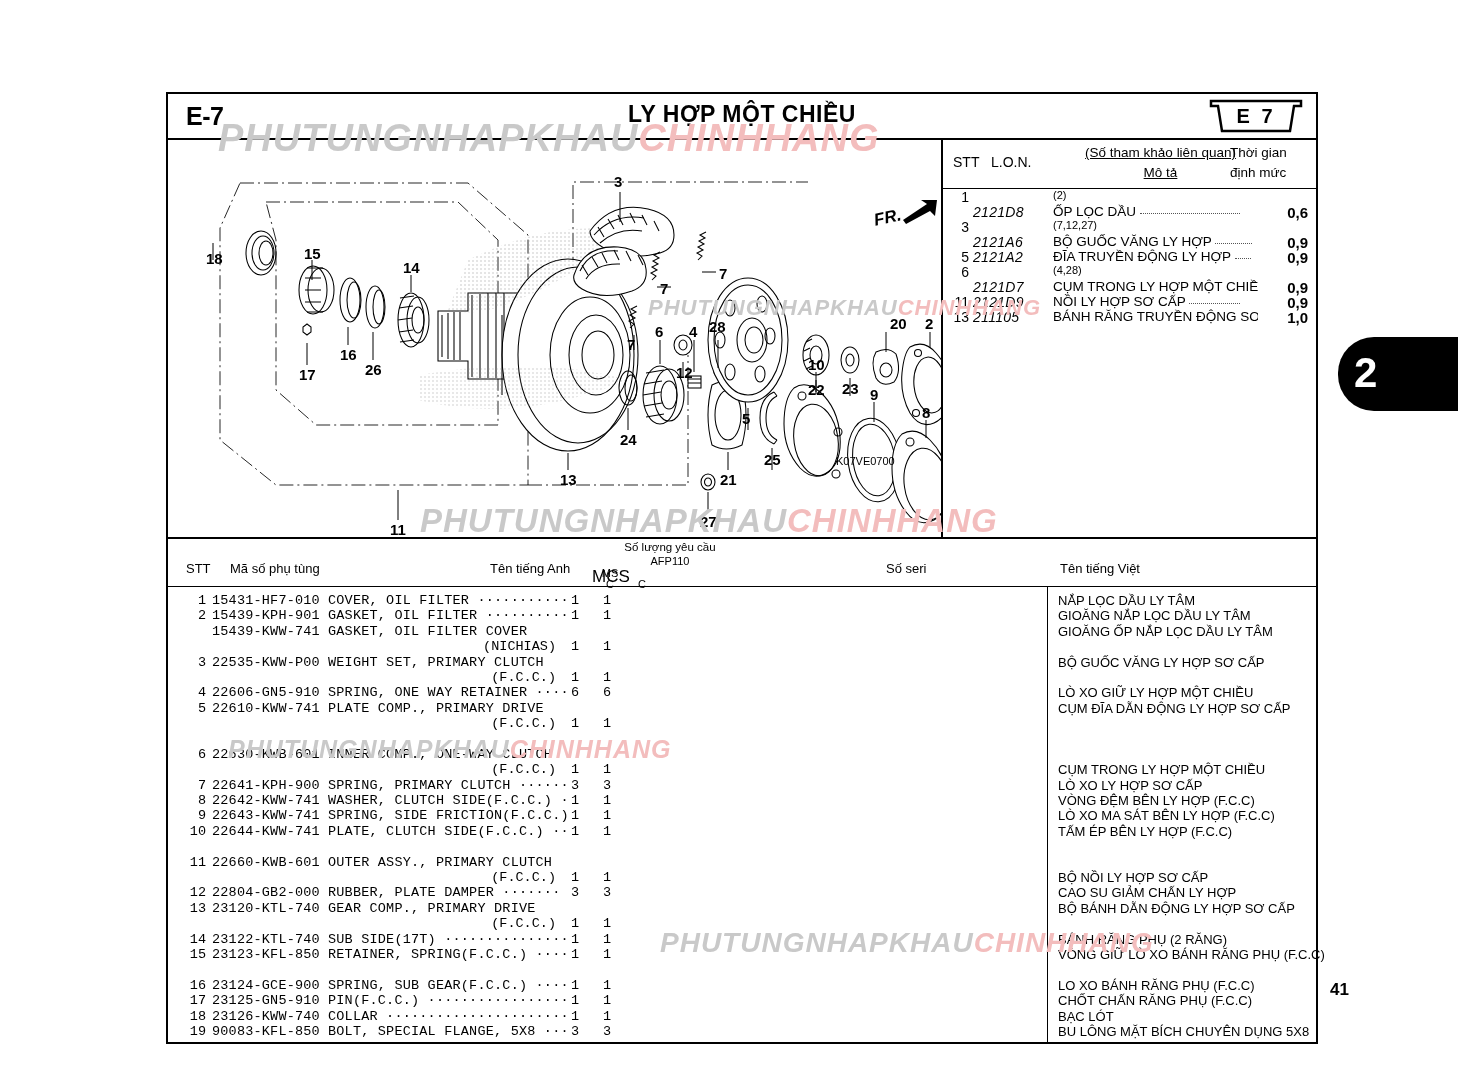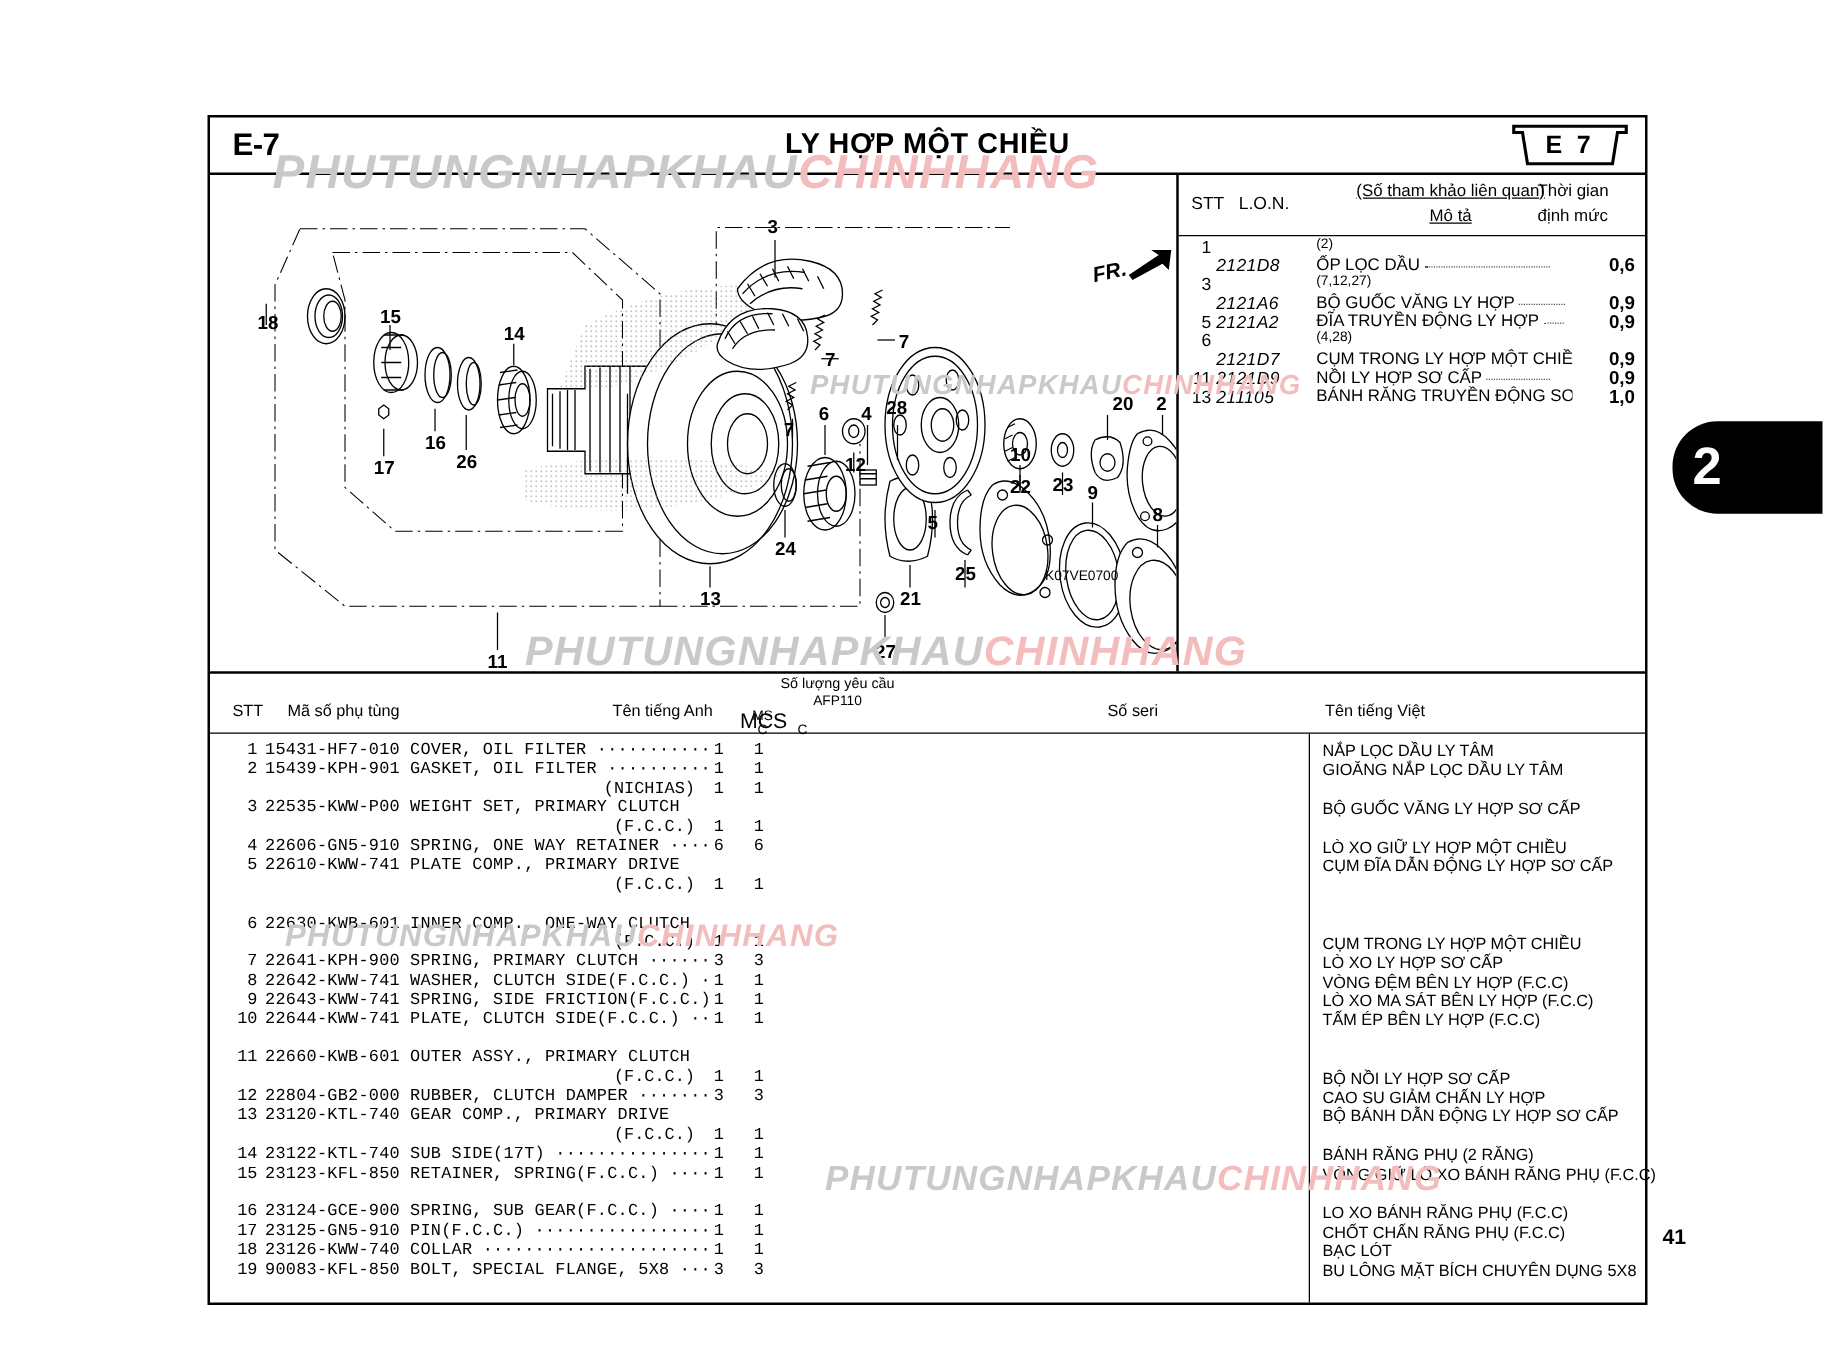--- a/index.html
+++ b/index.html
@@ -521,20 +521,25 @@
             </div>
             <div class="prow">
               <span class="p-stt">2</span>
               <span class="p-code">15439-KPH-901</span>
               <span class="p-en">GASKET, OIL FILTER ··········</span>
               <span class="p-q1">1</span>
               <span class="p-q2">1</span>
               <span class="p-vi">GIOĂNG NẮP LỌC DẦU LY TÂM</span>
             </div>
             <div class="prow">
+              <span class="p-code">15439-KWW-741</span>
+              <span class="p-en">GASKET, OIL FILTER COVER</span>
+              <span class="p-vi">GIOĂNG ỐP NẮP LỌC DẦU LY TÂM</span>
+            </div>
+            <div class="prow">
               <span class="p-en-r">(NICHIAS)</span>
               <span class="p-q1">1</span>
               <span class="p-q2">1</span>
             </div>
             <div class="prow">
               <span class="p-stt">3</span>
               <span class="p-code">22535-KWW-P00</span>
               <span class="p-en">WEIGHT SET, PRIMARY CLUTCH</span>
               <span class="p-vi">BỘ GUỐC VĂNG LY HỢP SƠ CẤP</span>
             </div>
@@ -614,21 +619,21 @@
             </div>
             <div class="prow">
               <span class="p-en-r">(F.C.C.)</span>
               <span class="p-q1">1</span>
               <span class="p-q2">1</span>
               <span class="p-vi">BỘ NỒI LY HỢP SƠ CẤP</span>
             </div>
             <div class="prow">
               <span class="p-stt">12</span>
               <span class="p-code">22804-GB2-000</span>
-              <span class="p-en">RUBBER, CLUTCH DAMPER ·······</span>
+              <span class="p-en">RUBBER, PLATE DAMPER ·······</span>
               <span class="p-q1">3</span>
               <span class="p-q2">3</span>
               <span class="p-vi">CAO SU GIẢM CHẤN LY HỢP</span>
             </div>
             <div class="prow">
               <span class="p-stt">13</span>
               <span class="p-code">23120-KTL-740</span>
               <span class="p-en">GEAR COMP., PRIMARY DRIVE</span>
               <span class="p-vi">BỘ BÁNH DẪN ĐỘNG LY HỢP SƠ CẤP</span>
             </div>

